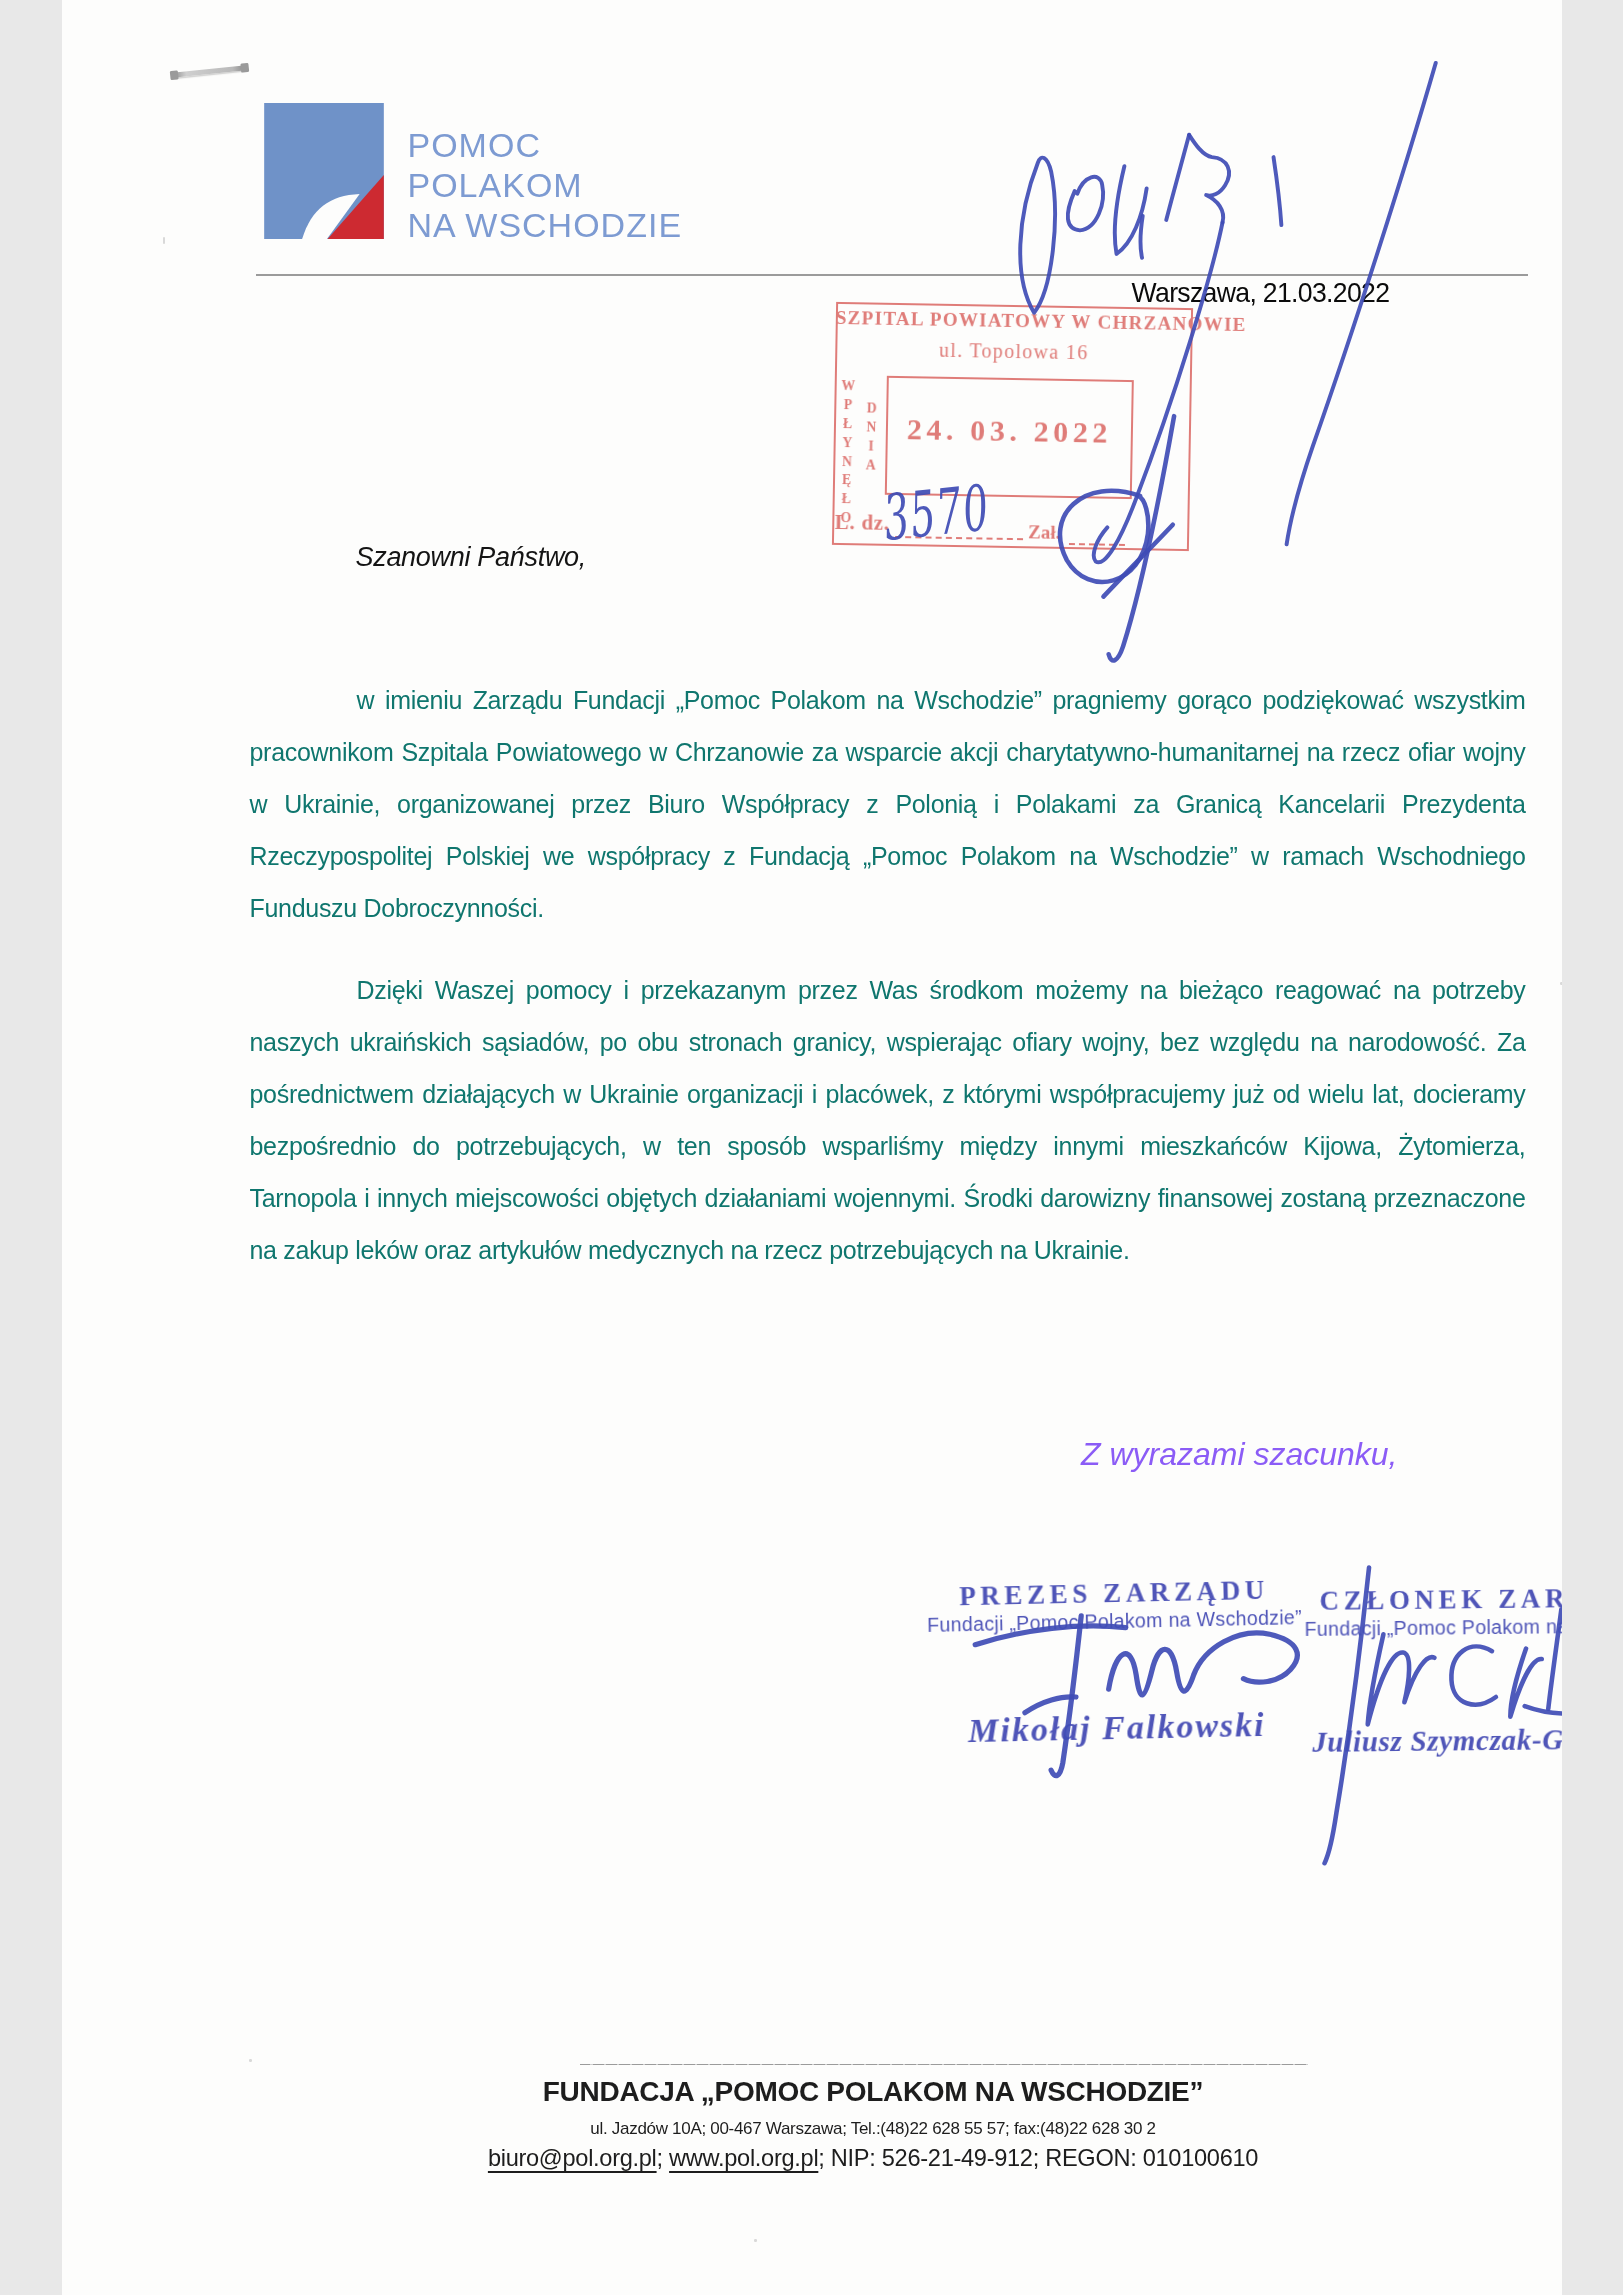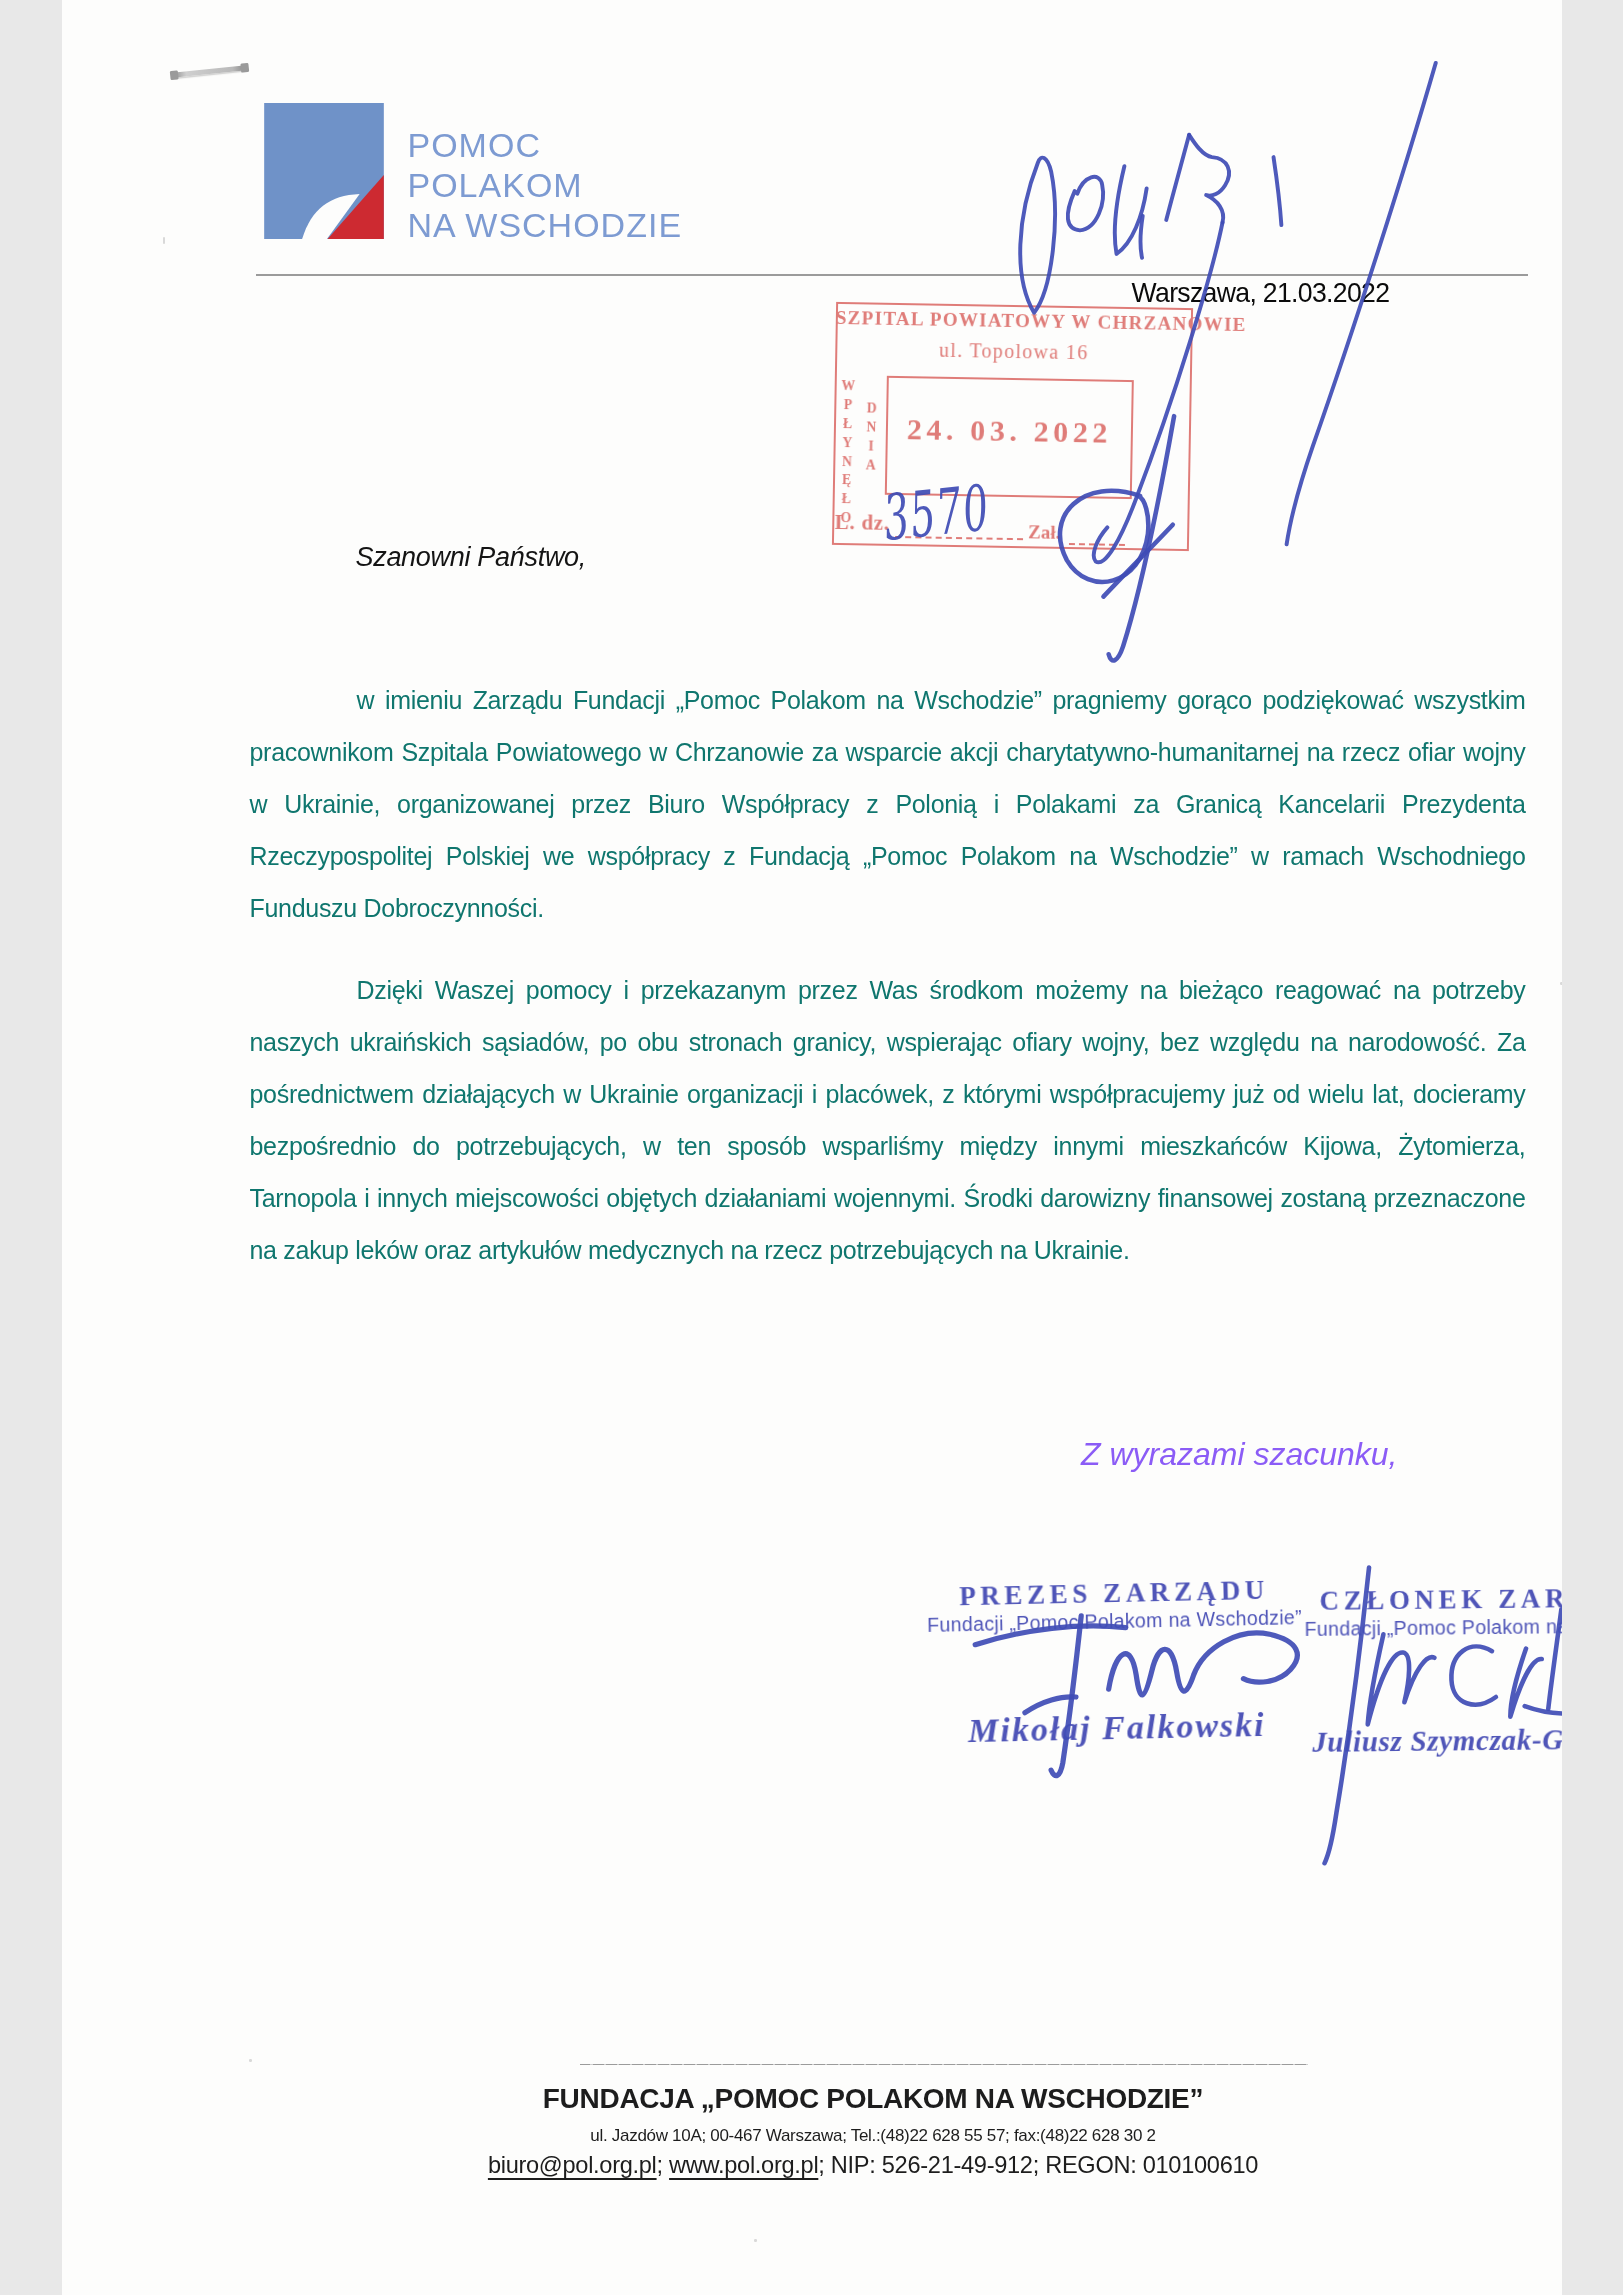--- a/index.html
+++ b/index.html
@@ -46,21 +46,21 @@
   .sig-left{left:857px;top:1578px;width:393px;transform:rotate(-1.2deg);}
   .sig-right{left:1234px;top:1584px;width:393px;transform:rotate(-0.6deg);}
   .sig-title{font-size:27px;font-weight:bold;letter-spacing:4.6px;white-space:nowrap;}
   .sig-org{font-size:19.6px;letter-spacing:0.3px;margin-top:1.3px;font-family:"Liberation Sans",sans-serif;white-space:nowrap;}
   .sig-name{font-size:34px;font-style:italic;font-weight:bold;letter-spacing:2px;margin-top:76px;white-space:nowrap;}
   .sig-right .sig-name{font-size:29px;margin-top:85px;letter-spacing:0.7px;}
   
   .footer-rule{left:518px;top:2064px;width:728px;height:1.3px;
     background:repeating-linear-gradient(90deg,#9b9b9b 0 10.5px,#cfcfcf 10.5px 13px);}
   .footer{left:406px;top:2076px;width:811px;text-align:center;color:#1d1d1d;letter-spacing:-0.3px;}
-  .f-org{font-size:28px;font-weight:bold;margin-top:7px;}
+  .f-org{font-size:28px;font-weight:bold;}
   .f-addr{font-size:17px;margin-top:10.5px;}
   .f-line3{font-size:23.6px;margin-top:6.5px;}
   .f-link{text-decoration:underline;text-decoration-thickness:1.6px;text-underline-offset:4.6px;}
   
   .ink{left:0;top:0;pointer-events:none;}
   .ink path{fill:none;stroke:#3f4cb5;stroke-linecap:round;stroke-linejoin:round;opacity:.92;}
   
   .speck{background:#b5b5b5;opacity:.5;border-radius:1.3px;}
 </style>
 </head>

